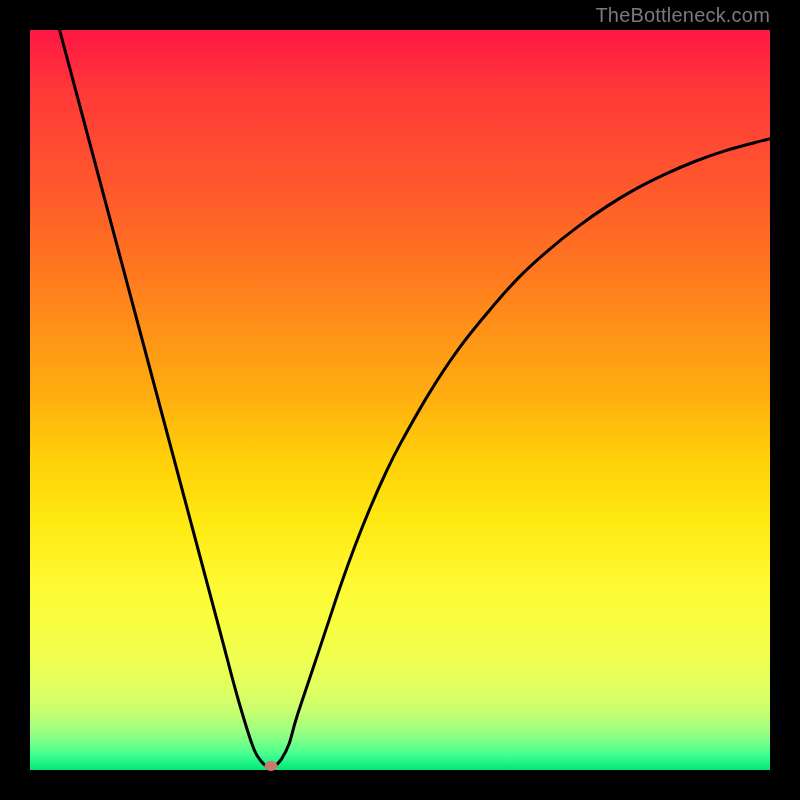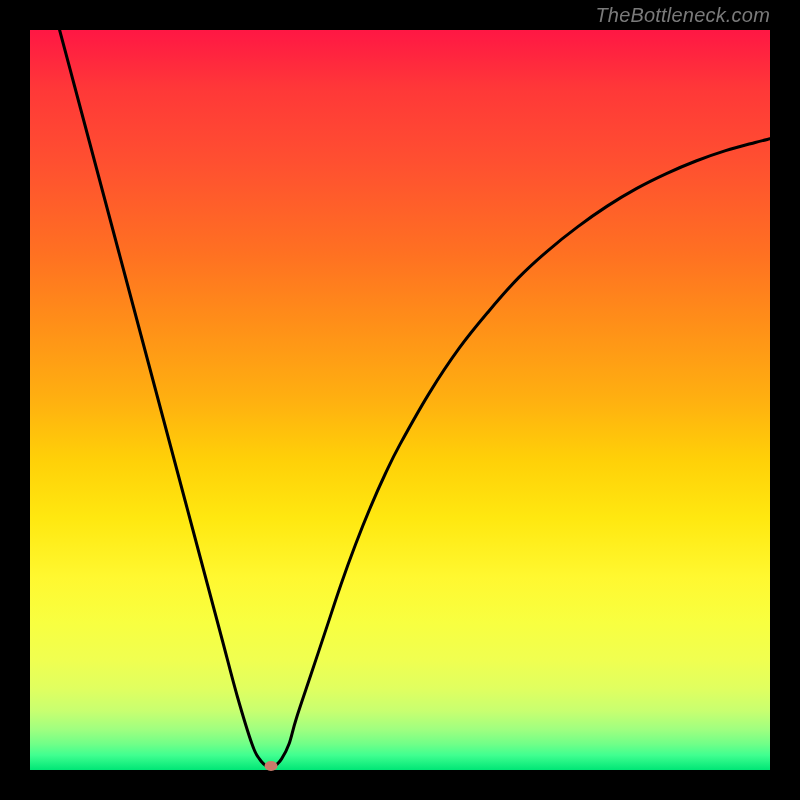--- a/index.html
+++ b/index.html
@@ -44,21 +44,20 @@
   }
   .watermark {
     position: absolute;
     top: 4px;
     right: 30px;
     font-family: Arial, Helvetica, sans-serif;
     font-size: 20px;
     font-weight: 500;
     color: #7a7a7a;
     letter-spacing: 0.2px;
-    font-style: italic;
   }
   svg.curve {
     position: absolute;
     left: 0;
     top: 0;
     width: 740px;
     height: 740px;
   }
   .marker {
     position: absolute;

